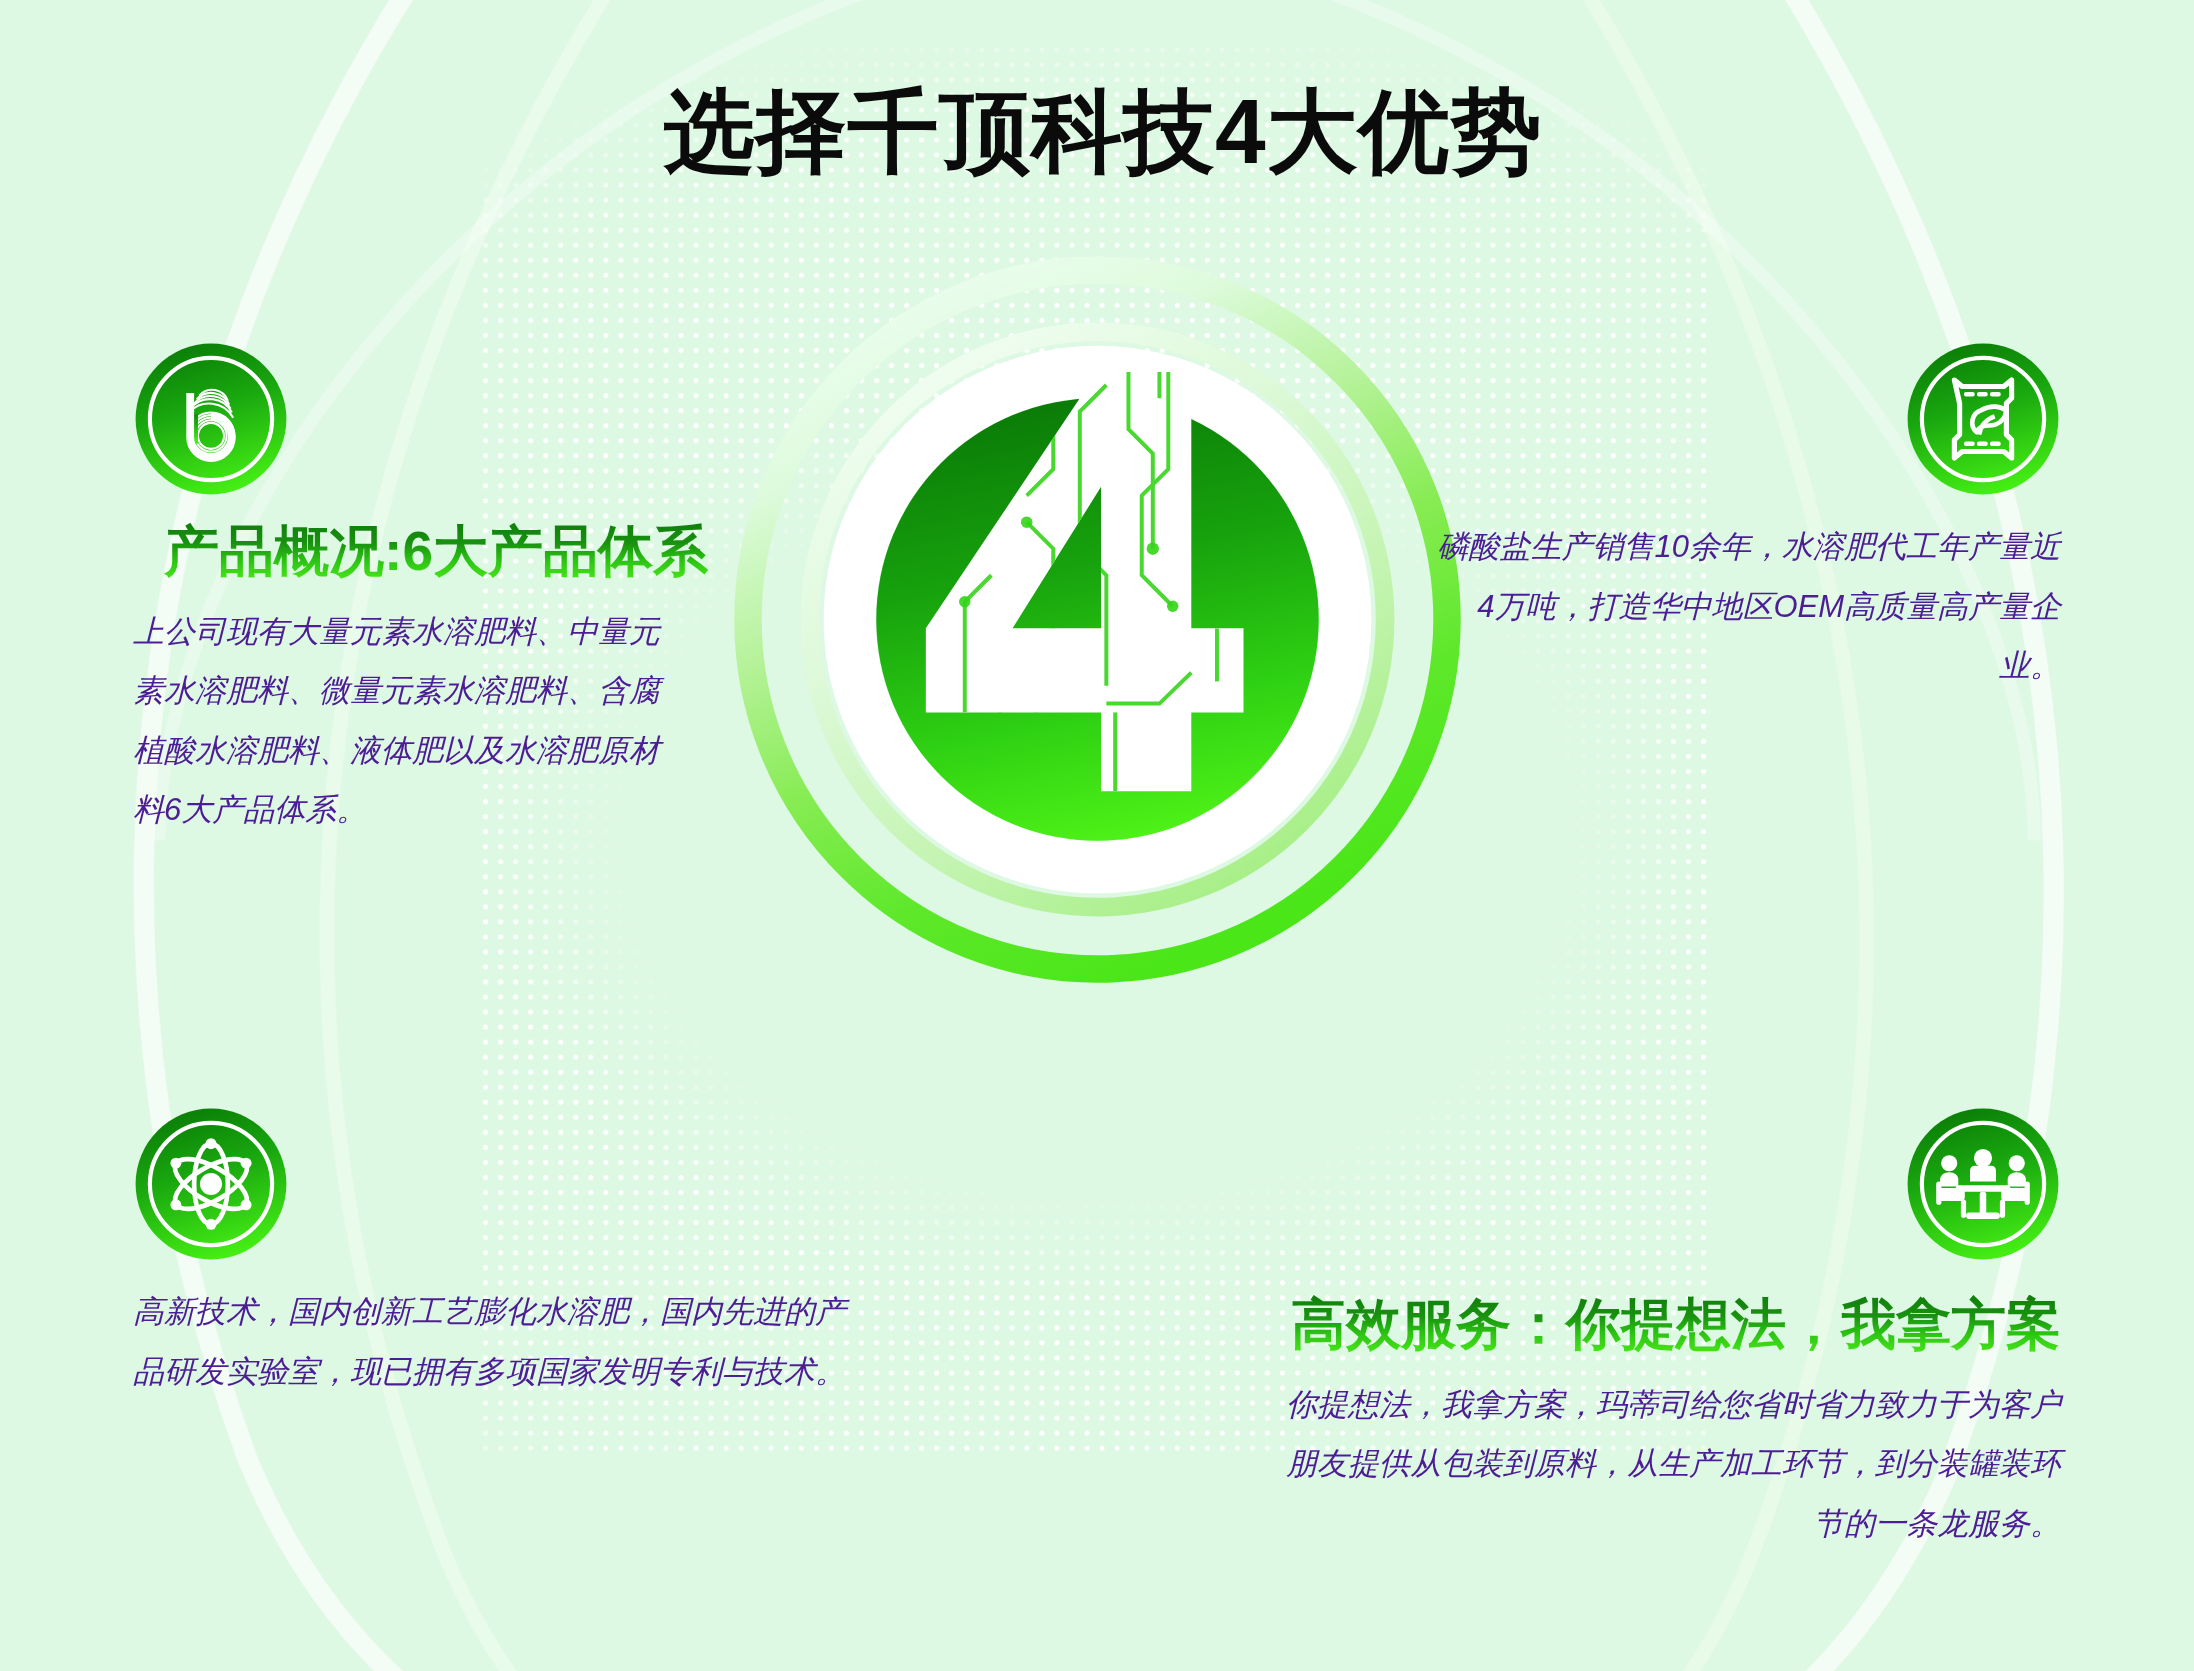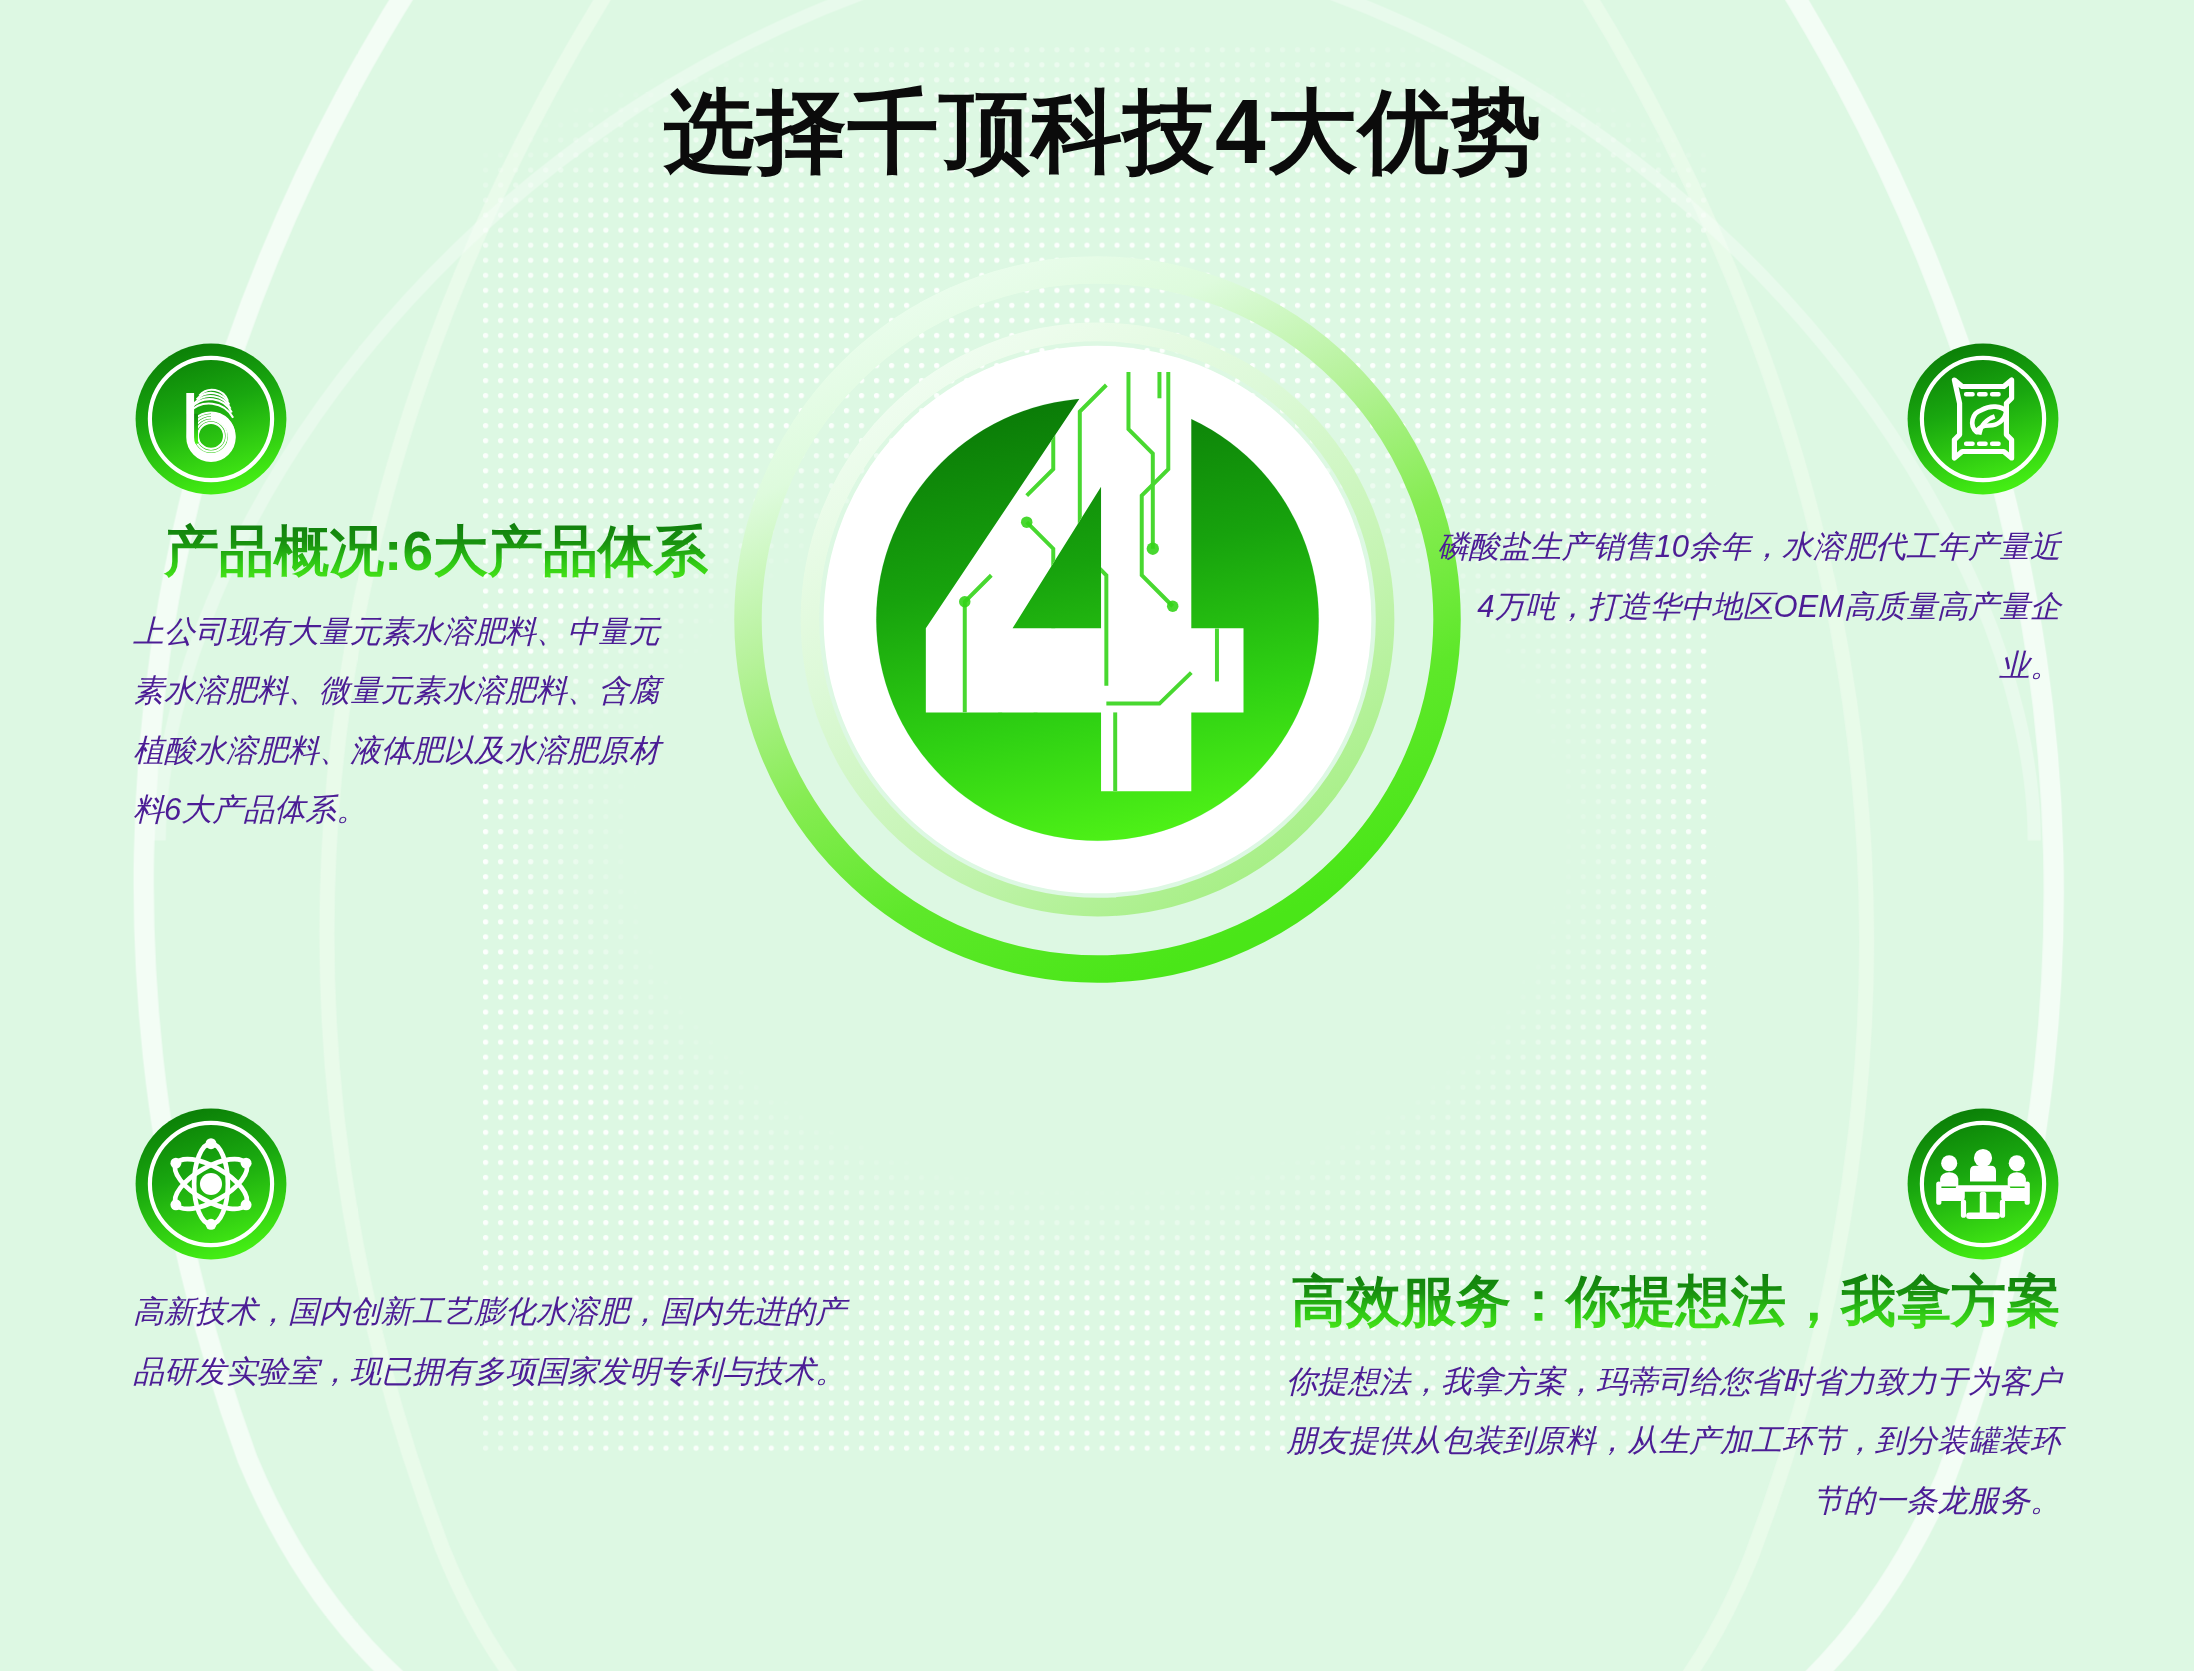--- a/index.html
+++ b/index.html
@@ -58,21 +58,21 @@
     line-height:1.08;
     white-space:nowrap;
     background:linear-gradient(180deg,#0f7e0c 0%,#19920f 36%,#2cc414 66%,#49e819 100%);
     -webkit-background-clip:text;
     background-clip:text;
     color:transparent;
     -webkit-text-fill-color:transparent;
   }
   .q-tl .q-head{margin-top:25px;text-align:right;}
   .q-bl .q-head{margin-top:26.5px;}
-  .q-br .q-head{margin-top:10px;}
+  .q-br .q-head{margin-top:33px;}
 
   .q-body{
     margin-top:20.3px;
     font-size:31px;
     line-height:1.92;
     color:#4c1d95;
     font-weight:400;
     font-style:italic;
   }
   .q-tl .q-body{width:555px;}

